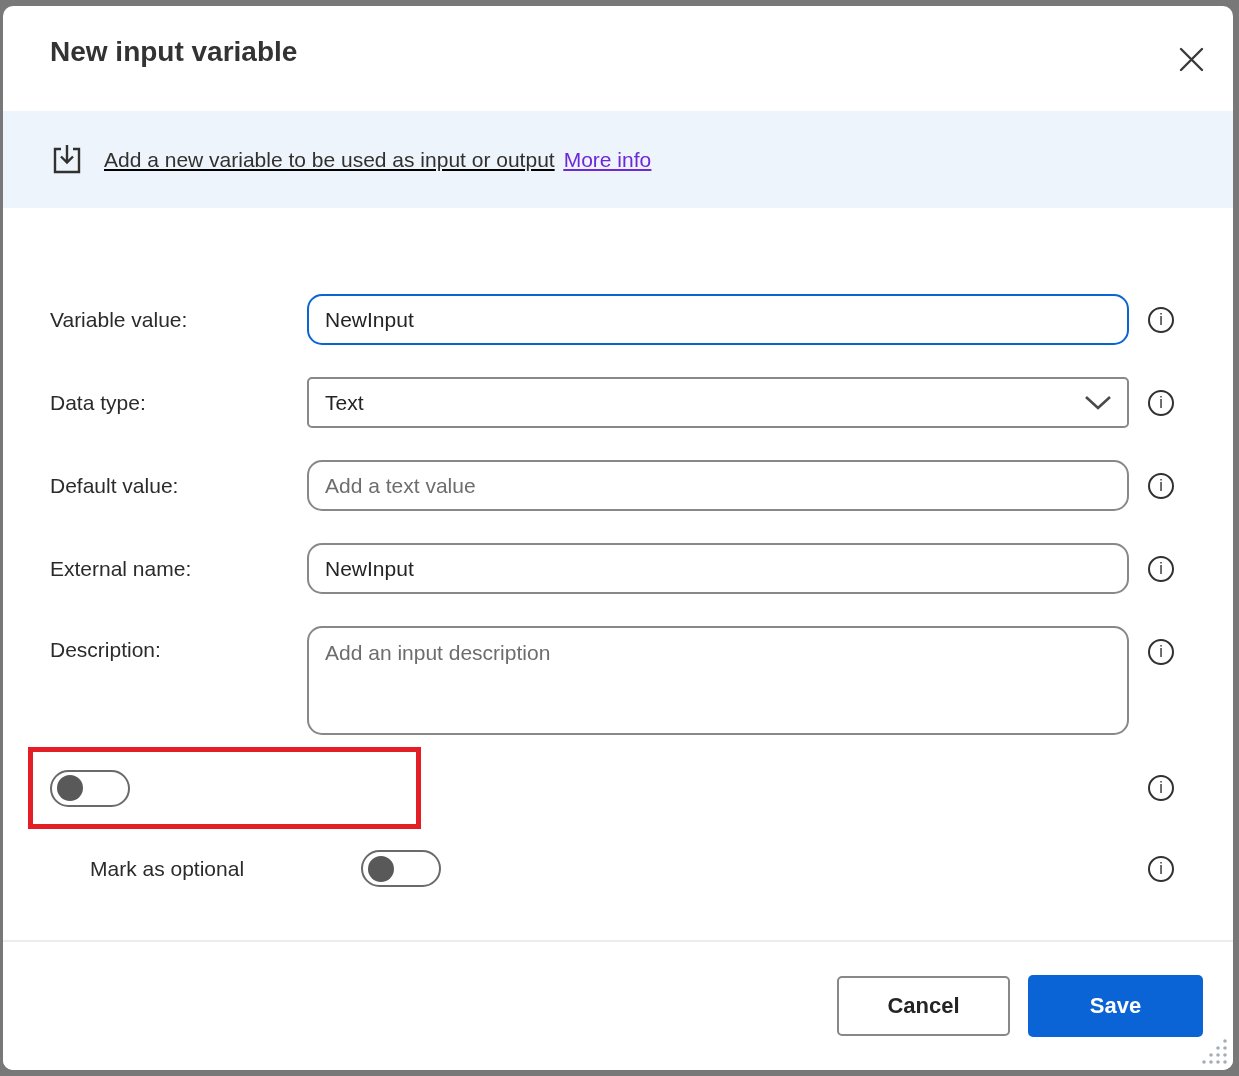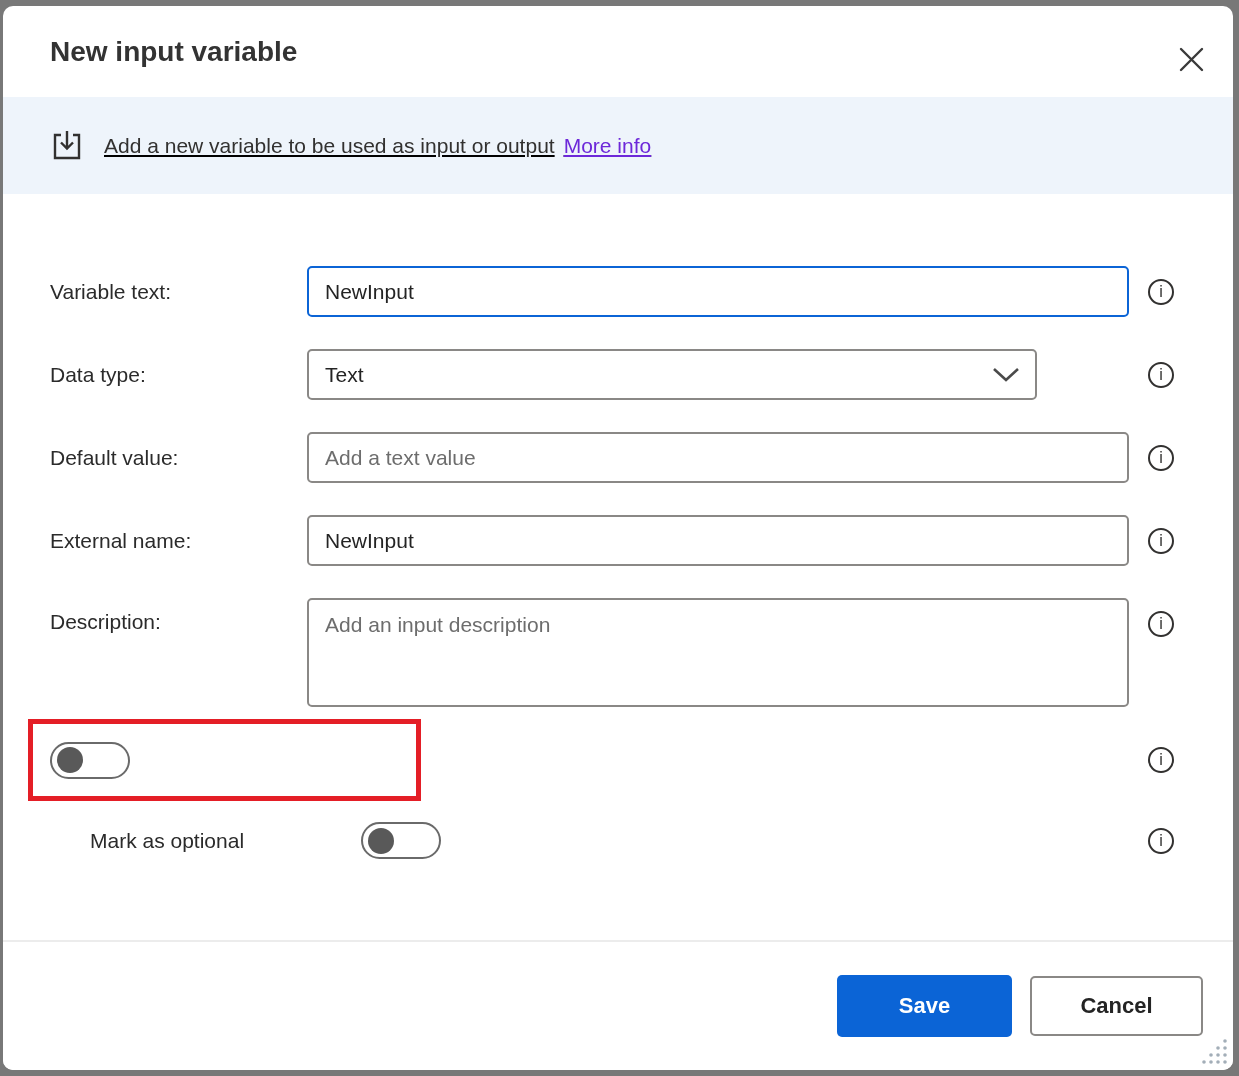--- a/index.html
+++ b/index.html
@@ -5,21 +5,21 @@
   html,body{margin:0;padding:0;}
   body{
     width:1239px;height:1076px;position:relative;overflow:hidden;
     background:#787878;
     font-family:"Liberation Sans","DejaVu Sans",sans-serif;
     -webkit-font-smoothing:antialiased;
   }
   .dialog{
     position:absolute;left:3px;top:6px;width:1230px;height:1064px;
     background:#ffffff;border-radius:10px;overflow:hidden;
-    display:flex;flex-direction:column;
+    display:flex;flex-direction:column;gap:14px;
   }
   
   .header{flex:none;height:91px;position:relative;display:flex;align-items:center;padding-left:47px;}
   .title{font-size:28px;font-weight:700;color:#333333;}
   .close-btn{
     position:absolute;top:38px;right:27px;width:30px;height:30px;
     display:flex;align-items:center;justify-content:center;cursor:pointer;background:none;border:none;padding:0;
   }
   
   .banner{flex:none;height:97px;background:#eef4fb;display:flex;align-items:center;padding:0 40px 0 48px;text-decoration:underline;}
@@ -31,28 +31,28 @@
   .row{
     display:grid;grid-template-columns:257px 822px 1fr;align-items:center;
     padding:0 59px 0 47px;margin-bottom:32px;
   }
   .row.top-align{align-items:start;}
   .row.top-align .info-icon{margin-top:13px;}
   .row.top-align .field-label{margin-top:12px;}
   .field-label{font-size:21px;color:#2b2b2b;}
   .textbox{
     width:822px;height:51px;box-sizing:border-box;background:#fff;
-    border:2px solid #8a8886;border-radius:5px;outline:none;
+    border:2px solid #8a8886;border-radius:15px;outline:none;
     font-family:inherit;font-size:21px;color:#242424;padding:0 16px;
   }
   .textbox.focused{border-color:#0b64d6;}
   .textbox::placeholder{color:#6d6d6d;opacity:1;}
   textarea.textbox{height:109px;padding-top:12px;resize:none;line-height:1.25;}
   .selectbox{
-    width:730px;height:51px;box-sizing:border-box;background:#fff;
+    width:822px;height:51px;box-sizing:border-box;background:#fff;
     border:2px solid #8a8886;border-radius:5px;cursor:pointer;
     display:flex;align-items:center;justify-content:space-between;
     font-size:21px;color:#242424;padding:0 15px 0 16px;
   }
   .info-icon{
     justify-self:end;width:26px;height:26px;box-sizing:border-box;
     border:2px solid #323130;border-radius:50%;background:none;padding:0;
     display:flex;align-items:center;justify-content:center;
     font-family:inherit;font-size:16px;color:#323130;cursor:pointer;line-height:1;
   }
@@ -101,21 +101,21 @@
       <path d="M10 5 H4 V28 H28 V5 H22" fill="none" stroke="#323130" stroke-width="2.4"></path>
       <path d="M16 1 V18 M10 12.5 L16 18.5 L22 12.5" fill="none" stroke="#323130" stroke-width="2.4"></path>
     </svg>
     <span class="banner-text">Add a new variable to be used as input or output</span>
     <a class="banner-link">More info</a>
   </div>
 
   <div class="form">
 
     <div class="row">
-      <span class="field-label">Variable text:</span>
+      <span class="field-label">Variable value:</span>
       <input class="textbox focused" type="text" value="NewInput" style="">
       <button class="info-icon">i</button>
     </div>
 
     <div class="row">
       <span class="field-label">Data type:</span>
       <div class="selectbox">
         <span>Text</span>
         <svg width="28" height="16" viewBox="0 0 28 16">
           <path d="M2 2 L14 13 L26 2" fill="none" stroke="#4a4a4a" stroke-width="2.6"></path>
@@ -155,22 +155,22 @@
       <span class="toggle-label">Mark as optional</span>
       <div class="toggle" role="switch" aria-checked="false">
         <div class="knob"></div>
       </div>
       <button class="info-icon">i</button>
     </div>
 
   </div>
 
   <div class="footer">
+    <button class="btn btn-cancel">Cancel</button>
     <button class="btn btn-save">Save</button>
-    <button class="btn btn-cancel">Cancel</button>
     <svg class="resize-grip" viewBox="0 0 28 28">
       <g fill="#a3aeb8">
         <circle cx="25" cy="4" r="1.8"></circle>
         <circle cx="18" cy="11" r="1.8"></circle>
           <circle cx="25" cy="11" r="1.8"></circle>
         <circle cx="11" cy="18" r="1.8"></circle>
           <circle cx="18" cy="18" r="1.8"></circle>
           <circle cx="25" cy="18" r="1.8"></circle>
         <circle cx="4" cy="25" r="1.8"></circle>
           <circle cx="11" cy="25" r="1.8"></circle>

